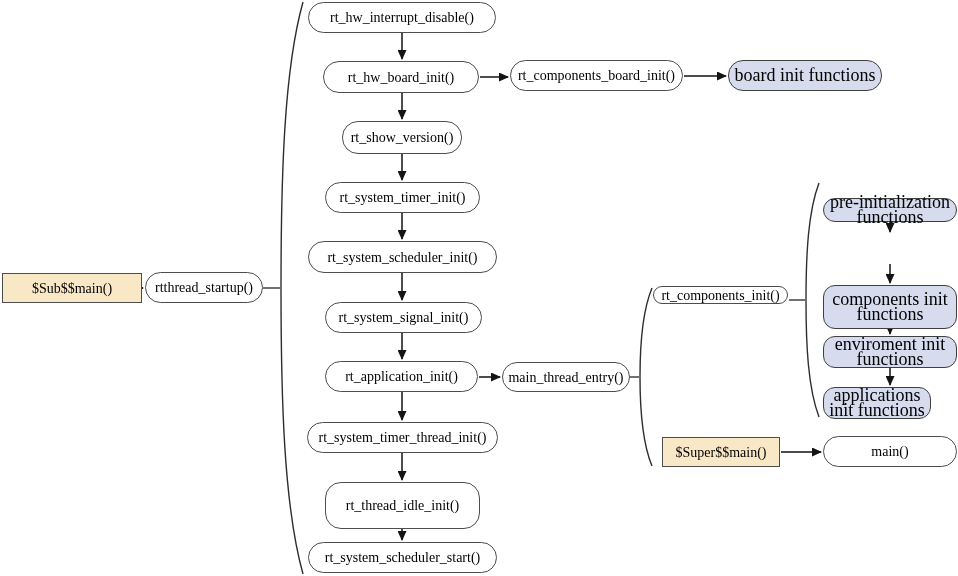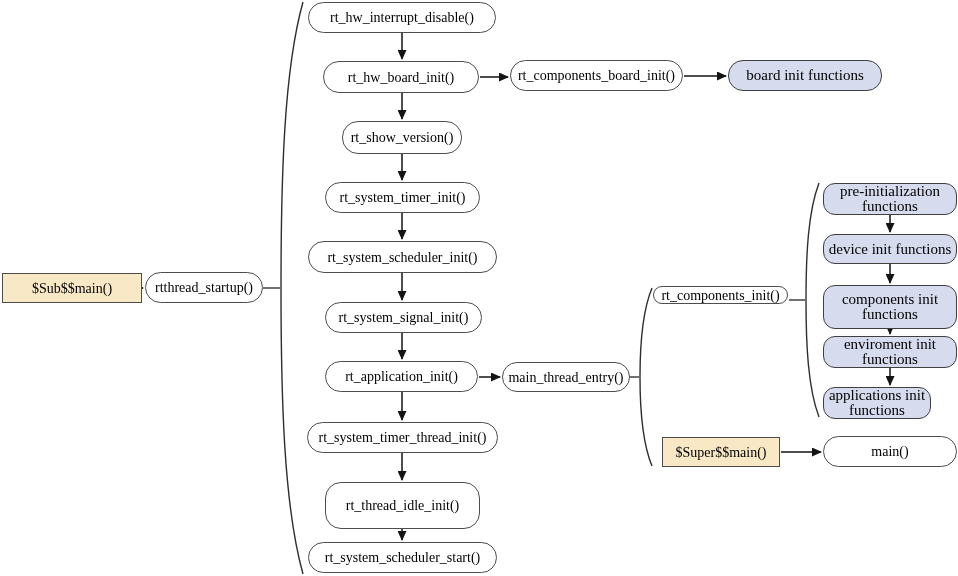--- a/index.html
+++ b/index.html
@@ -21,21 +21,21 @@
     border:1.6px solid #4d4d4d;
     line-height:15px;
     padding:8px 4px;
     z-index:2;
   }
   .pill{border-radius:16px;}
   .module{
     background:#d6dbee;
     border-radius:12px;
     border:1.6px solid #3f3f3f;
-    font-size:15px;
+    font-size:18px;
   }
   .hl{
     background:#f9e8c6;
     border:1.4px solid #4d4d4d;
     border-radius:0;
   }
   .arrow{stroke:#4d4d4d;stroke-width:2;}
   .plain{stroke:#4d4d4d;stroke-width:1.6;}
   .brace{stroke:#2e2e2e;stroke-width:1.4;fill:none;}
 </style>
@@ -98,19 +98,18 @@
   <div class="node pill" style="left:308px;top:542px;width:189px;height:31px">rt_system_scheduler_start()</div>
 
   <div class="node pill" style="left:510px;top:60px;width:173px;height:31px">rt_components_board_init()</div>
   <div class="node module" style="left:728px;top:60px;width:154px;height:31px;border-radius:15px">board init functions</div>
 
   <div class="node pill" style="left:502px;top:362px;width:128px;height:30px">main_thread_entry()</div>
   <div class="node pill" style="left:653px;top:286px;width:135px;height:17px">rt_components_init()</div>
   <div class="node hl" style="left:662px;top:437px;width:118px;height:30px">$Super$$main()</div>
   <div class="node pill" style="left:823px;top:436px;width:134px;height:31px">main()</div>
 
-  <div class="node module" style="left:823px;top:183px;width:134px;height:32px">pre-initialization functions</div>
-  <div class="node module" style="left:823px;top:234px;width:134px;height:30px">device init functions</div>
+  <div class="node module" style="left:823px;top:198px;width:134px;height:24px">pre-initialization functions</div>
   <div class="node module" style="left:823px;top:285px;width:134px;height:44px">components init functions</div>
   <div class="node module" style="left:823px;top:336px;width:134px;height:32px">enviroment init functions</div>
   <div class="node module" style="left:823px;top:387px;width:108px;height:32px">applications init functions</div>
 
 </div>
 
 </body></html>

